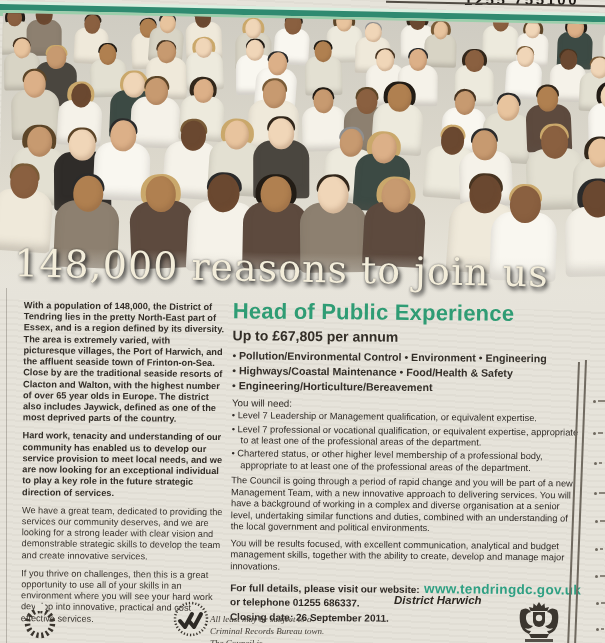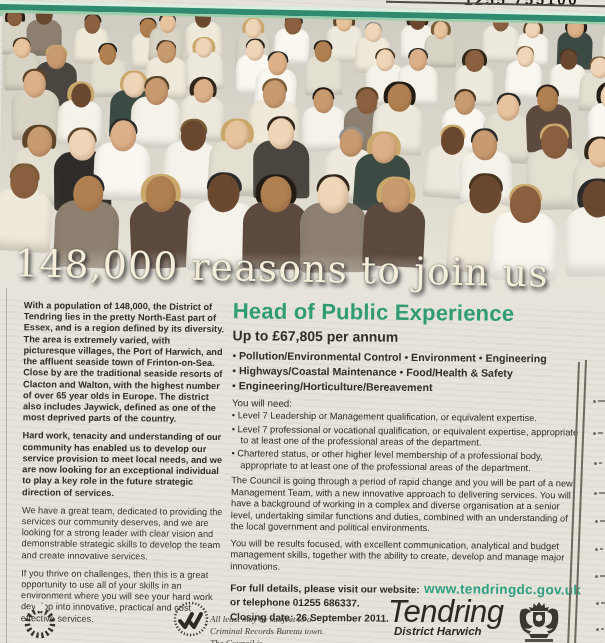--- a/index.html
+++ b/index.html
@@ -482,21 +482,20 @@
     </svg>
   </div>
 
   <div class="crb">
     <div>All least may be subject to a</div>
     <div>Criminal Records Bureau town.</div>
     <div>The Council is</div>
   </div>
 
   <div class="council">
-    <div class="council-name">Tendring</div>
     <div class="council-sub">District Harwich</div>
   </div>
   <div class="crest">
     <svg width="48" height="44" viewBox="0 0 48 44">
       <g fill="#3b362f">
         <path d="M24 2 l2.5 4 l3 -2.5 l0.5 4.5 l4 -1 l-1.5 4 h-17 l-1.5 -4 l4 1 l0.5 -4.5 l3 2.5 z"></path>
         <path d="M18 12 h12 v9 a6 6 0 0 1 -6 6 a6 6 0 0 1 -6 -6 z"></path>
         <path d="M6 10 q6 -4 10 2 q-6 1 -5 7 q1 6 7 7 q-3 4 -8 2 q2 3 6 3 l-2 3 q-8 -3 -9 -12 q-1 -8 1 -12 z"></path>
         <path d="M42 10 q-6 -4 -10 2 q6 1 5 7 q-1 6 -7 7 q3 4 8 2 q-2 3 -6 3 l2 3 q8 -3 9 -12 q1 -8 -1 -12 z"></path>
         <path d="M14 34 h20 l-2 4 h-16 z"></path>

